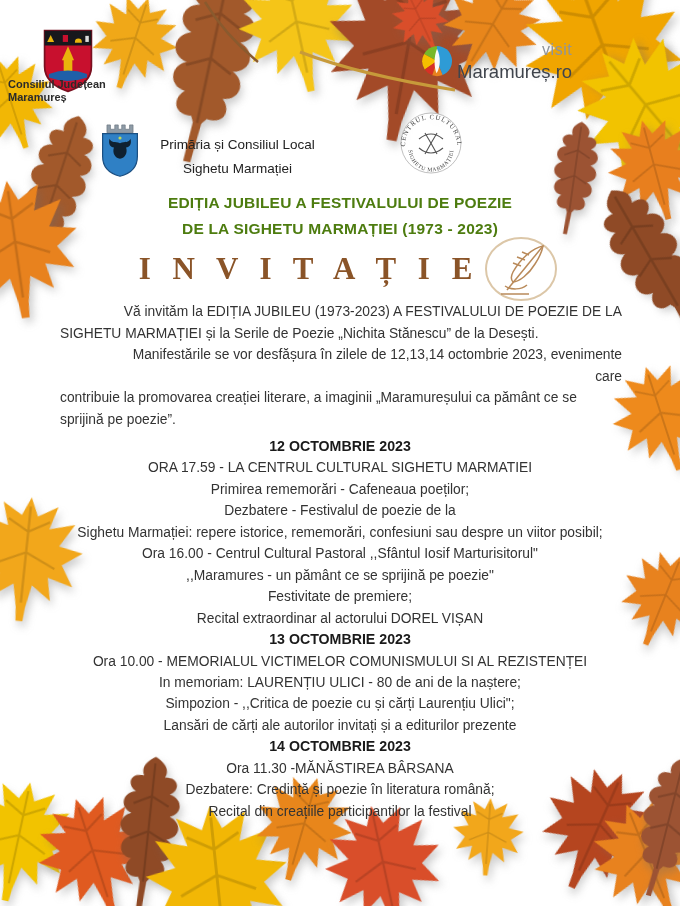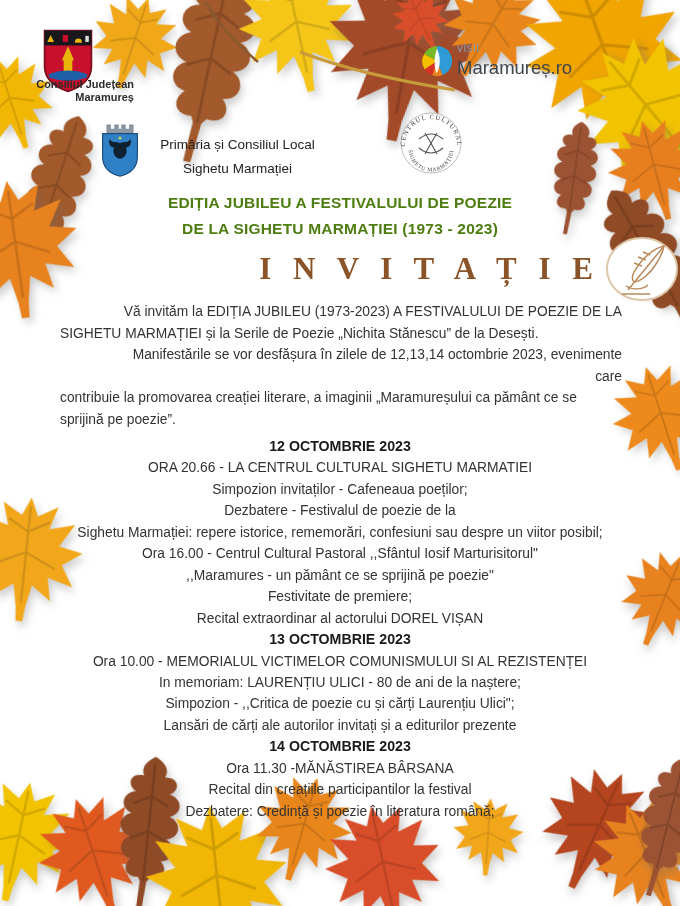--- a/index.html
+++ b/index.html
@@ -5,36 +5,36 @@
   html,body{margin:0;padding:0;background:#e8e8e8;}
   .poster{position:relative;width:680px;height:906px;background:#ffffff;overflow:hidden;
           font-family:"Liberation Sans",sans-serif;margin:0 auto;}
   svg{display:block;}
   .leaves{position:absolute;left:0;top:0;z-index:0;}
   .leaf{filter:drop-shadow(3px 5px 4px rgba(110,110,110,.35));}
   .content{position:absolute;left:0;top:0;width:680px;height:906px;z-index:1;}
 
   
   .cj-logo{position:absolute;left:42px;top:28px;}
-  .cj-caption{position:absolute;left:8px;top:78px;width:126px;text-align:right;
+  .cj-caption{position:absolute;left:8px;top:78px;width:126px;text-align:left;
               font-size:11px;font-weight:600;color:#2b2b2b;line-height:13px;}
   .sighet-logo{position:absolute;left:100px;top:116px;}
   .sighet-caption{position:absolute;left:150px;top:133px;width:175px;text-align:center;
                   font-size:13.5px;font-weight:400;color:#222;line-height:24px;}
   .visit-logo-icon{position:absolute;left:420px;top:44px;}
   .visit-caption{position:absolute;left:457px;top:42px;line-height:1;}
-  .visit-word{display:block;font-size:12px;color:#8f949c;letter-spacing:.5px;}
+  .visit-word{display:block;font-size:16px;color:#8f949c;letter-spacing:.5px;text-align:right;}
   .visit-brand{display:block;font-size:18.5px;color:#3f444c;margin-top:5px;}
   .seal{position:absolute;left:399px;top:111px;}
 
   
   .title{position:absolute;left:0;top:190px;width:100%;text-align:center;
          color:#4d7c0f;font-weight:800;font-size:15.5px;line-height:26px;letter-spacing:.2px;}
   .invit-row{position:absolute;left:0;top:236px;width:100%;display:flex;
-             align-items:center;justify-content:flex-end;gap:4px;}
+             align-items:center;justify-content:center;gap:4px;}
   .invit-text{font-family:"Liberation Serif",serif;font-weight:700;font-size:31px;
               letter-spacing:7px;color:#8a5428;padding-left:18px;}
 
   
   .intro{position:absolute;left:60px;top:301px;width:562px;}
   .il{font-size:13.8px;line-height:21.6px;color:#333;}
   .il.indent{padding-left:57px;text-align:right;}
 
   
   .program{position:absolute;left:40px;top:400px;width:600px;text-align:center;margin-top:36px;}
@@ -181,33 +181,33 @@
     <div class="intro">
       <div class="il indent">Vă invităm la EDIȚIA JUBILEU (1973-2023)  A FESTIVALULUI DE POEZIE DE LA</div>
       <div class="il">SIGHETU MARMAȚIEI și la Serile de Poezie  „Nichita Stănescu” de la Desești.</div>
       <div class="il indent">Manifestările se vor desfășura în zilele de 12,13,14 octombrie 2023, evenimente care</div>
       <div class="il">contribuie la promovarea creației literare, a imaginii  „Maramureșului ca pământ ce se</div>
       <div class="il">sprijină pe poezie”.</div>
     </div>
 
     <div class="program">
       <div class="pl bold">12 OCTOMBRIE 2023</div>
-      <div class="pl">ORA 20.66 - LA CENTRUL CULTURAL  SIGHETU MARMATIEI</div>
-      <div class="pl">Simpozion invitaților - Cafeneaua poeților;</div>
+      <div class="pl">ORA 17.59 - LA CENTRUL CULTURAL  SIGHETU MARMATIEI</div>
+      <div class="pl">Primirea rememorări - Cafeneaua poeților;</div>
       <div class="pl">Dezbatere - Festivalul de poezie de la</div>
       <div class="pl">Sighetu Marmației: repere istorice, rememorări, confesiuni sau despre un viitor posibil;</div>
       <div class="pl">Ora 16.00 - Centrul Cultural Pastoral  ,,Sfântul Iosif Marturisitorul"</div>
       <div class="pl">,,Maramures - un pământ ce se sprijină pe poezie"</div>
       <div class="pl">Festivitate de premiere;</div>
       <div class="pl">Recital extraordinar al actorului DOREL VIȘAN</div>
       <div class="pl bold">13 OCTOMBRIE 2023</div>
       <div class="pl">Ora 10.00 - MEMORIALUL VICTIMELOR COMUNISMULUI SI AL REZISTENȚEI</div>
       <div class="pl">In memoriam: LAURENȚIU ULICI - 80 de ani de la naștere;</div>
       <div class="pl">Simpozion - ,,Critica de poezie cu și cărți Laurențiu Ulici";</div>
       <div class="pl">Lansări de cărți ale autorilor invitați și a editurilor prezente</div>
       <div class="pl bold">14 OCTOMBRIE 2023</div>
       <div class="pl">Ora 11.30 -MĂNĂSTIREA BÂRSANA</div>
+      <div class="pl">Dezbatere: Credință și poezie în literatura română;</div>
       <div class="pl">Recital din creațiile participantilor la festival</div>
-      <div class="pl">Dezbatere: Credință și poezie în literatura română;</div>
     </div>
 
   </div>
 </div>
 
 </body></html>

